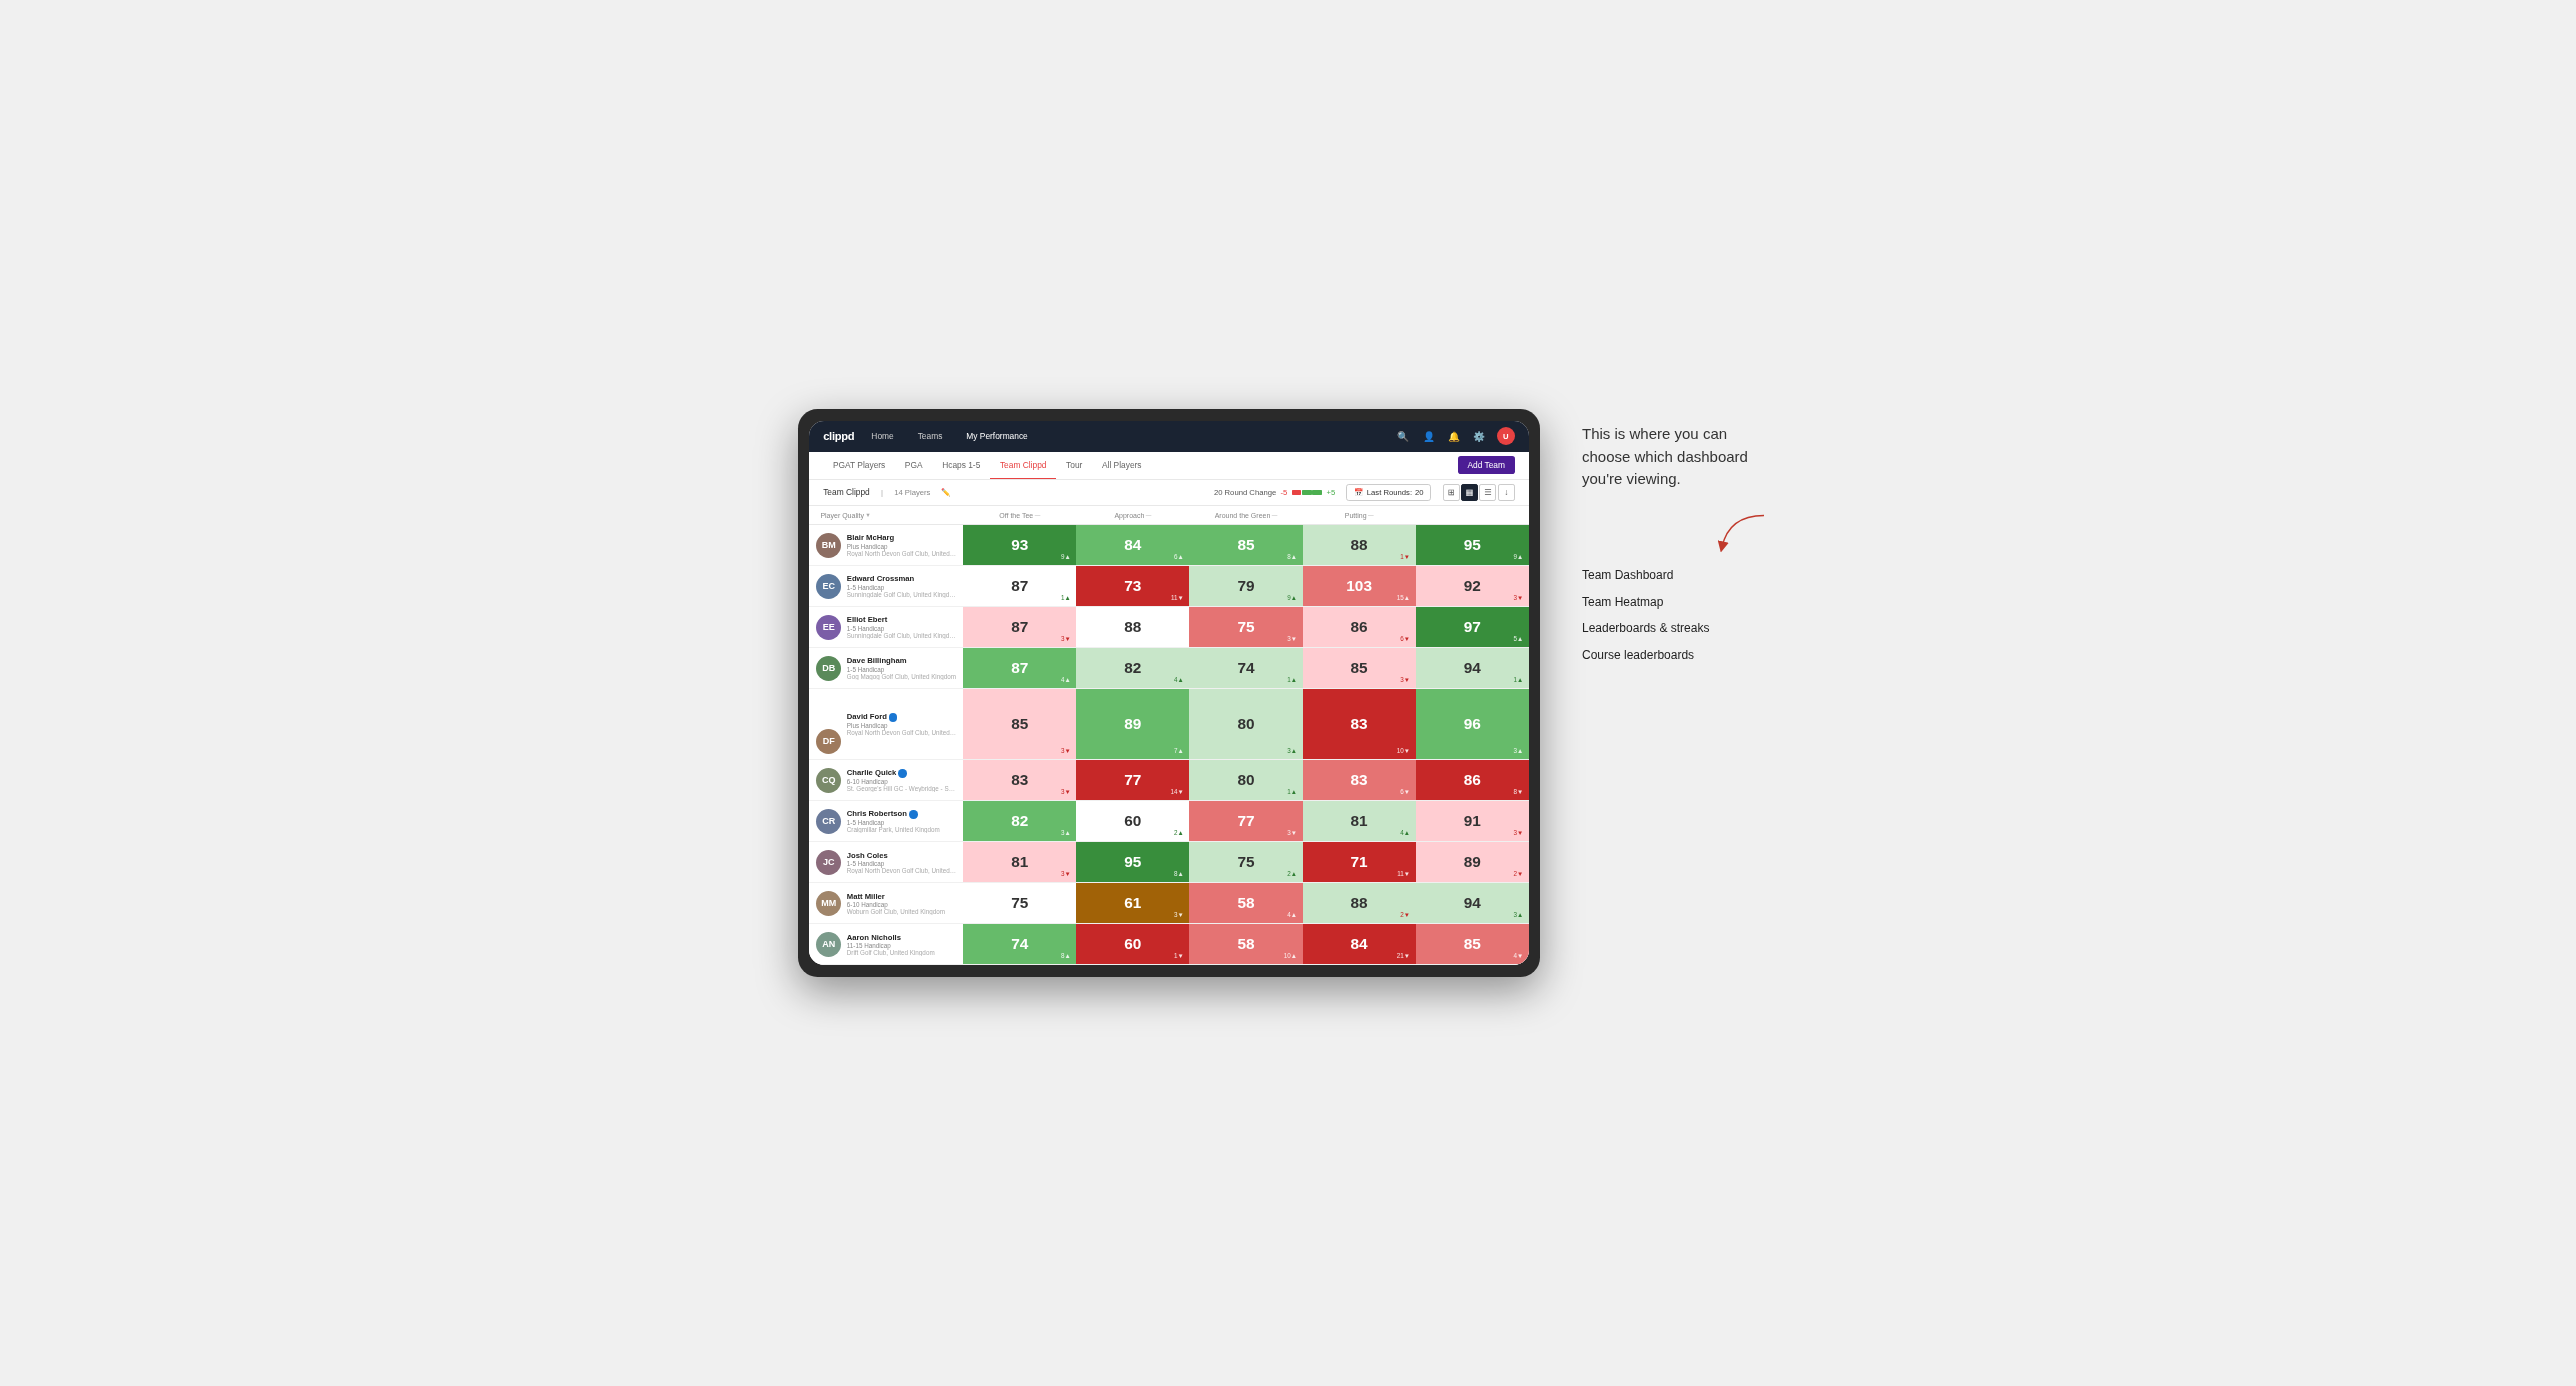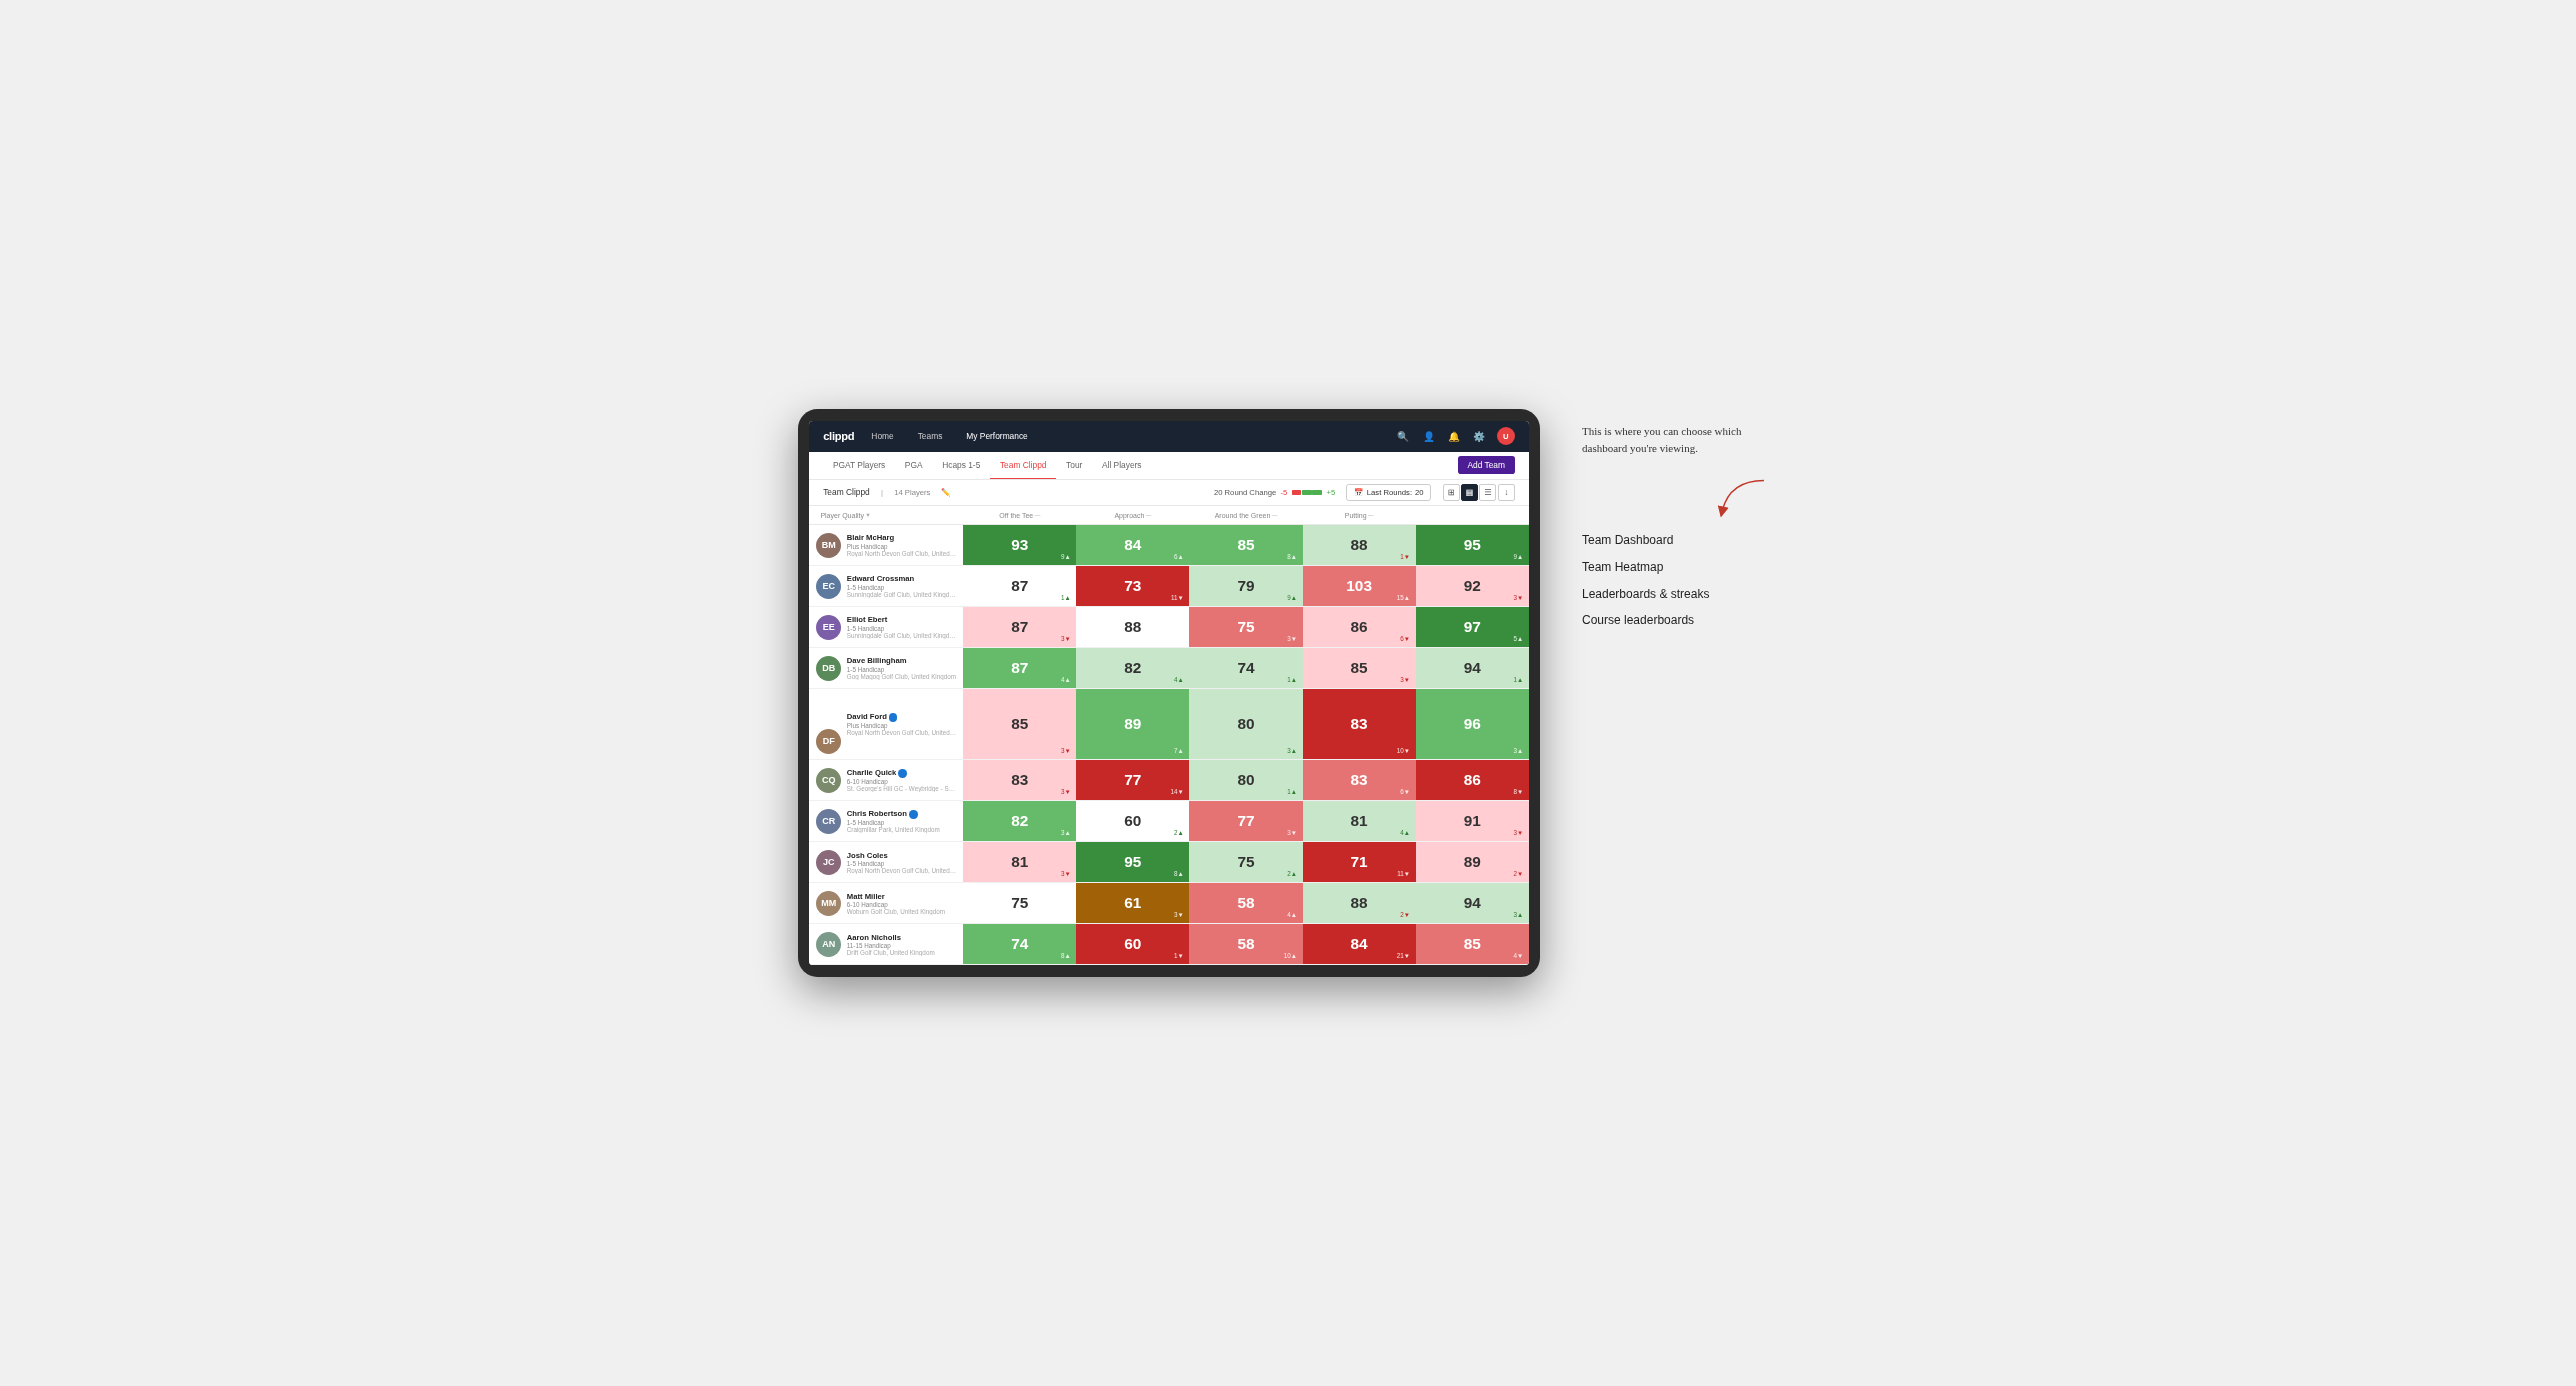--- a/index.html
+++ b/index.html
@@ -26,21 +26,21 @@
       background: #2a2a2a;
       border-radius: 19.6px;
       padding: 11.2px;
       box-shadow: 0 14px 42px rgba(0,0,0,0.4);
       flex: 1;
       min-width: 0;
     }
 
     .tablet-screen {
       background: #fff;
-      border-radius: 4px;
+      border-radius: 15px;
       overflow: hidden;
     }
 
     
     .navbar {
       background: #1a2332;
       display: flex;
       align-items: center;
       padding: 0 14px;
       height: 31px;
@@ -361,25 +361,24 @@
     .score-down { color: #c62828; }
 
     
     .annotation-panel {
       width: 196px;
       flex-shrink: 0;
       padding-top: 14px;
     }
 
     .annotation-text {
-      font-size: 11px;
+      font-size: 15px;
       color: #333;
       line-height: 1.5;
       margin-bottom: 21px;
-      font-family: Liberation Serif, serif;
     }
 
     .annotation-arrow {
       display: flex;
       justify-content: flex-end;
       margin-bottom: 14px;
       padding-right: 7px;
     }
 
     .dashboard-options {

